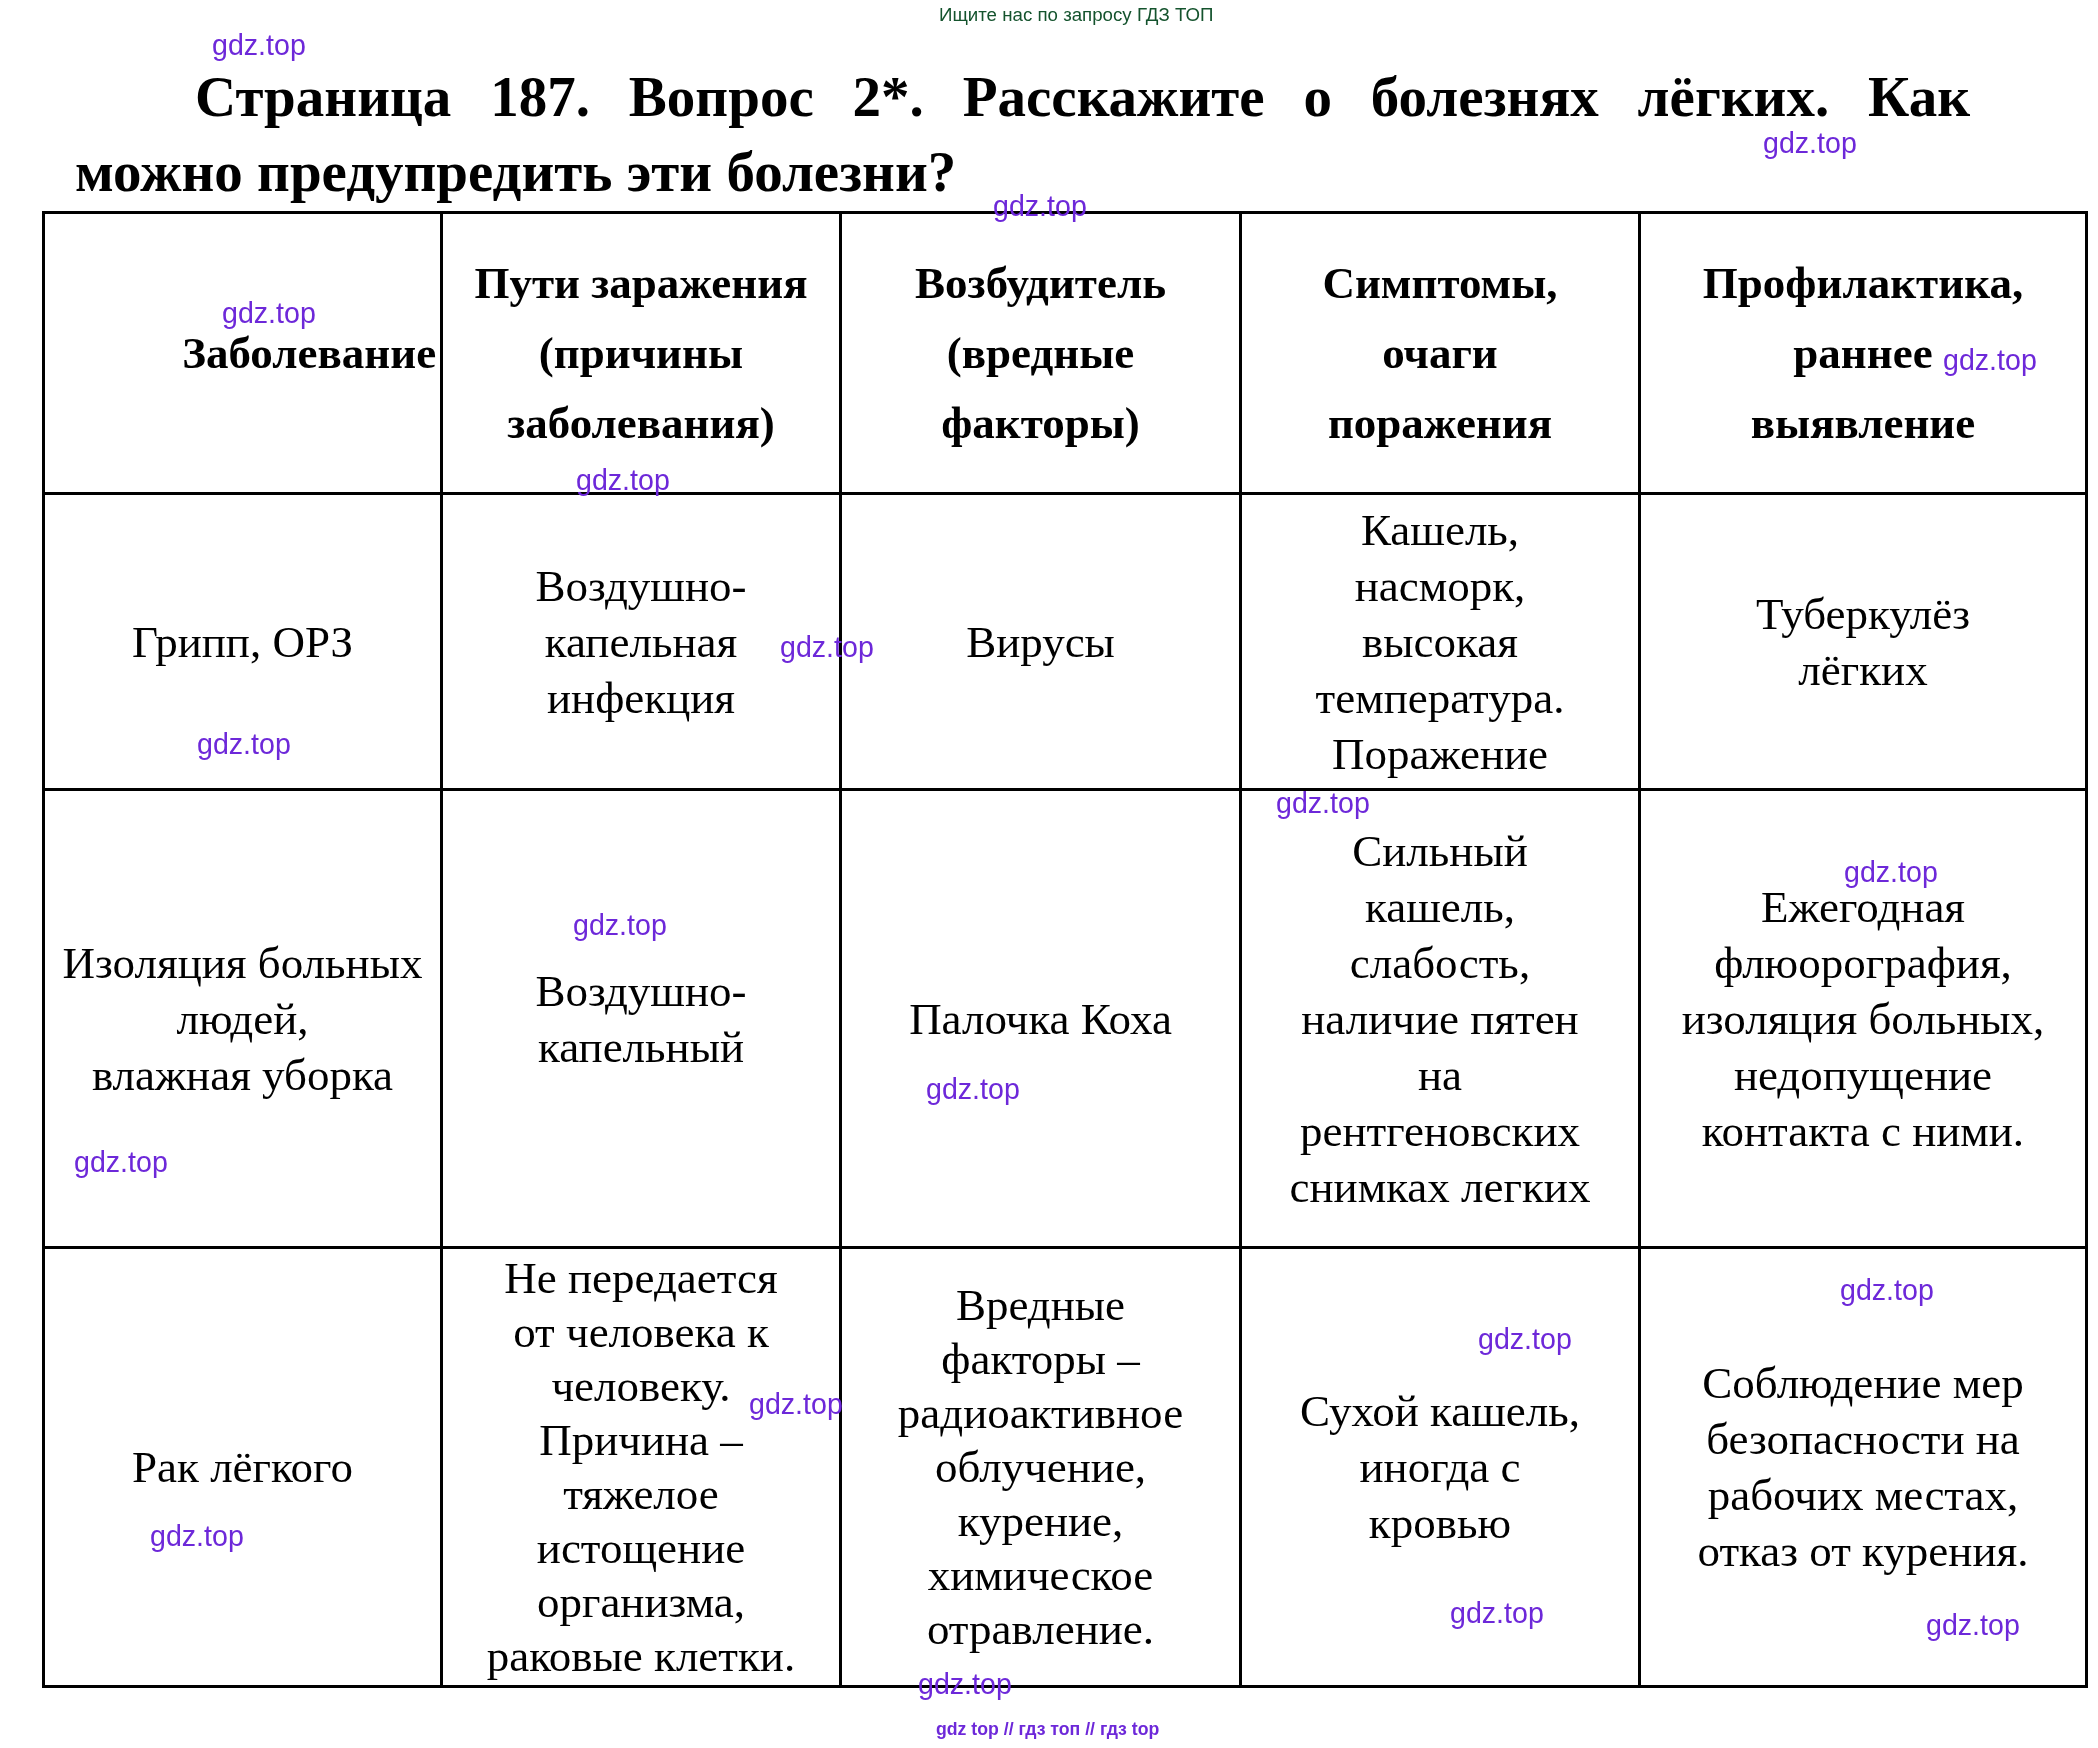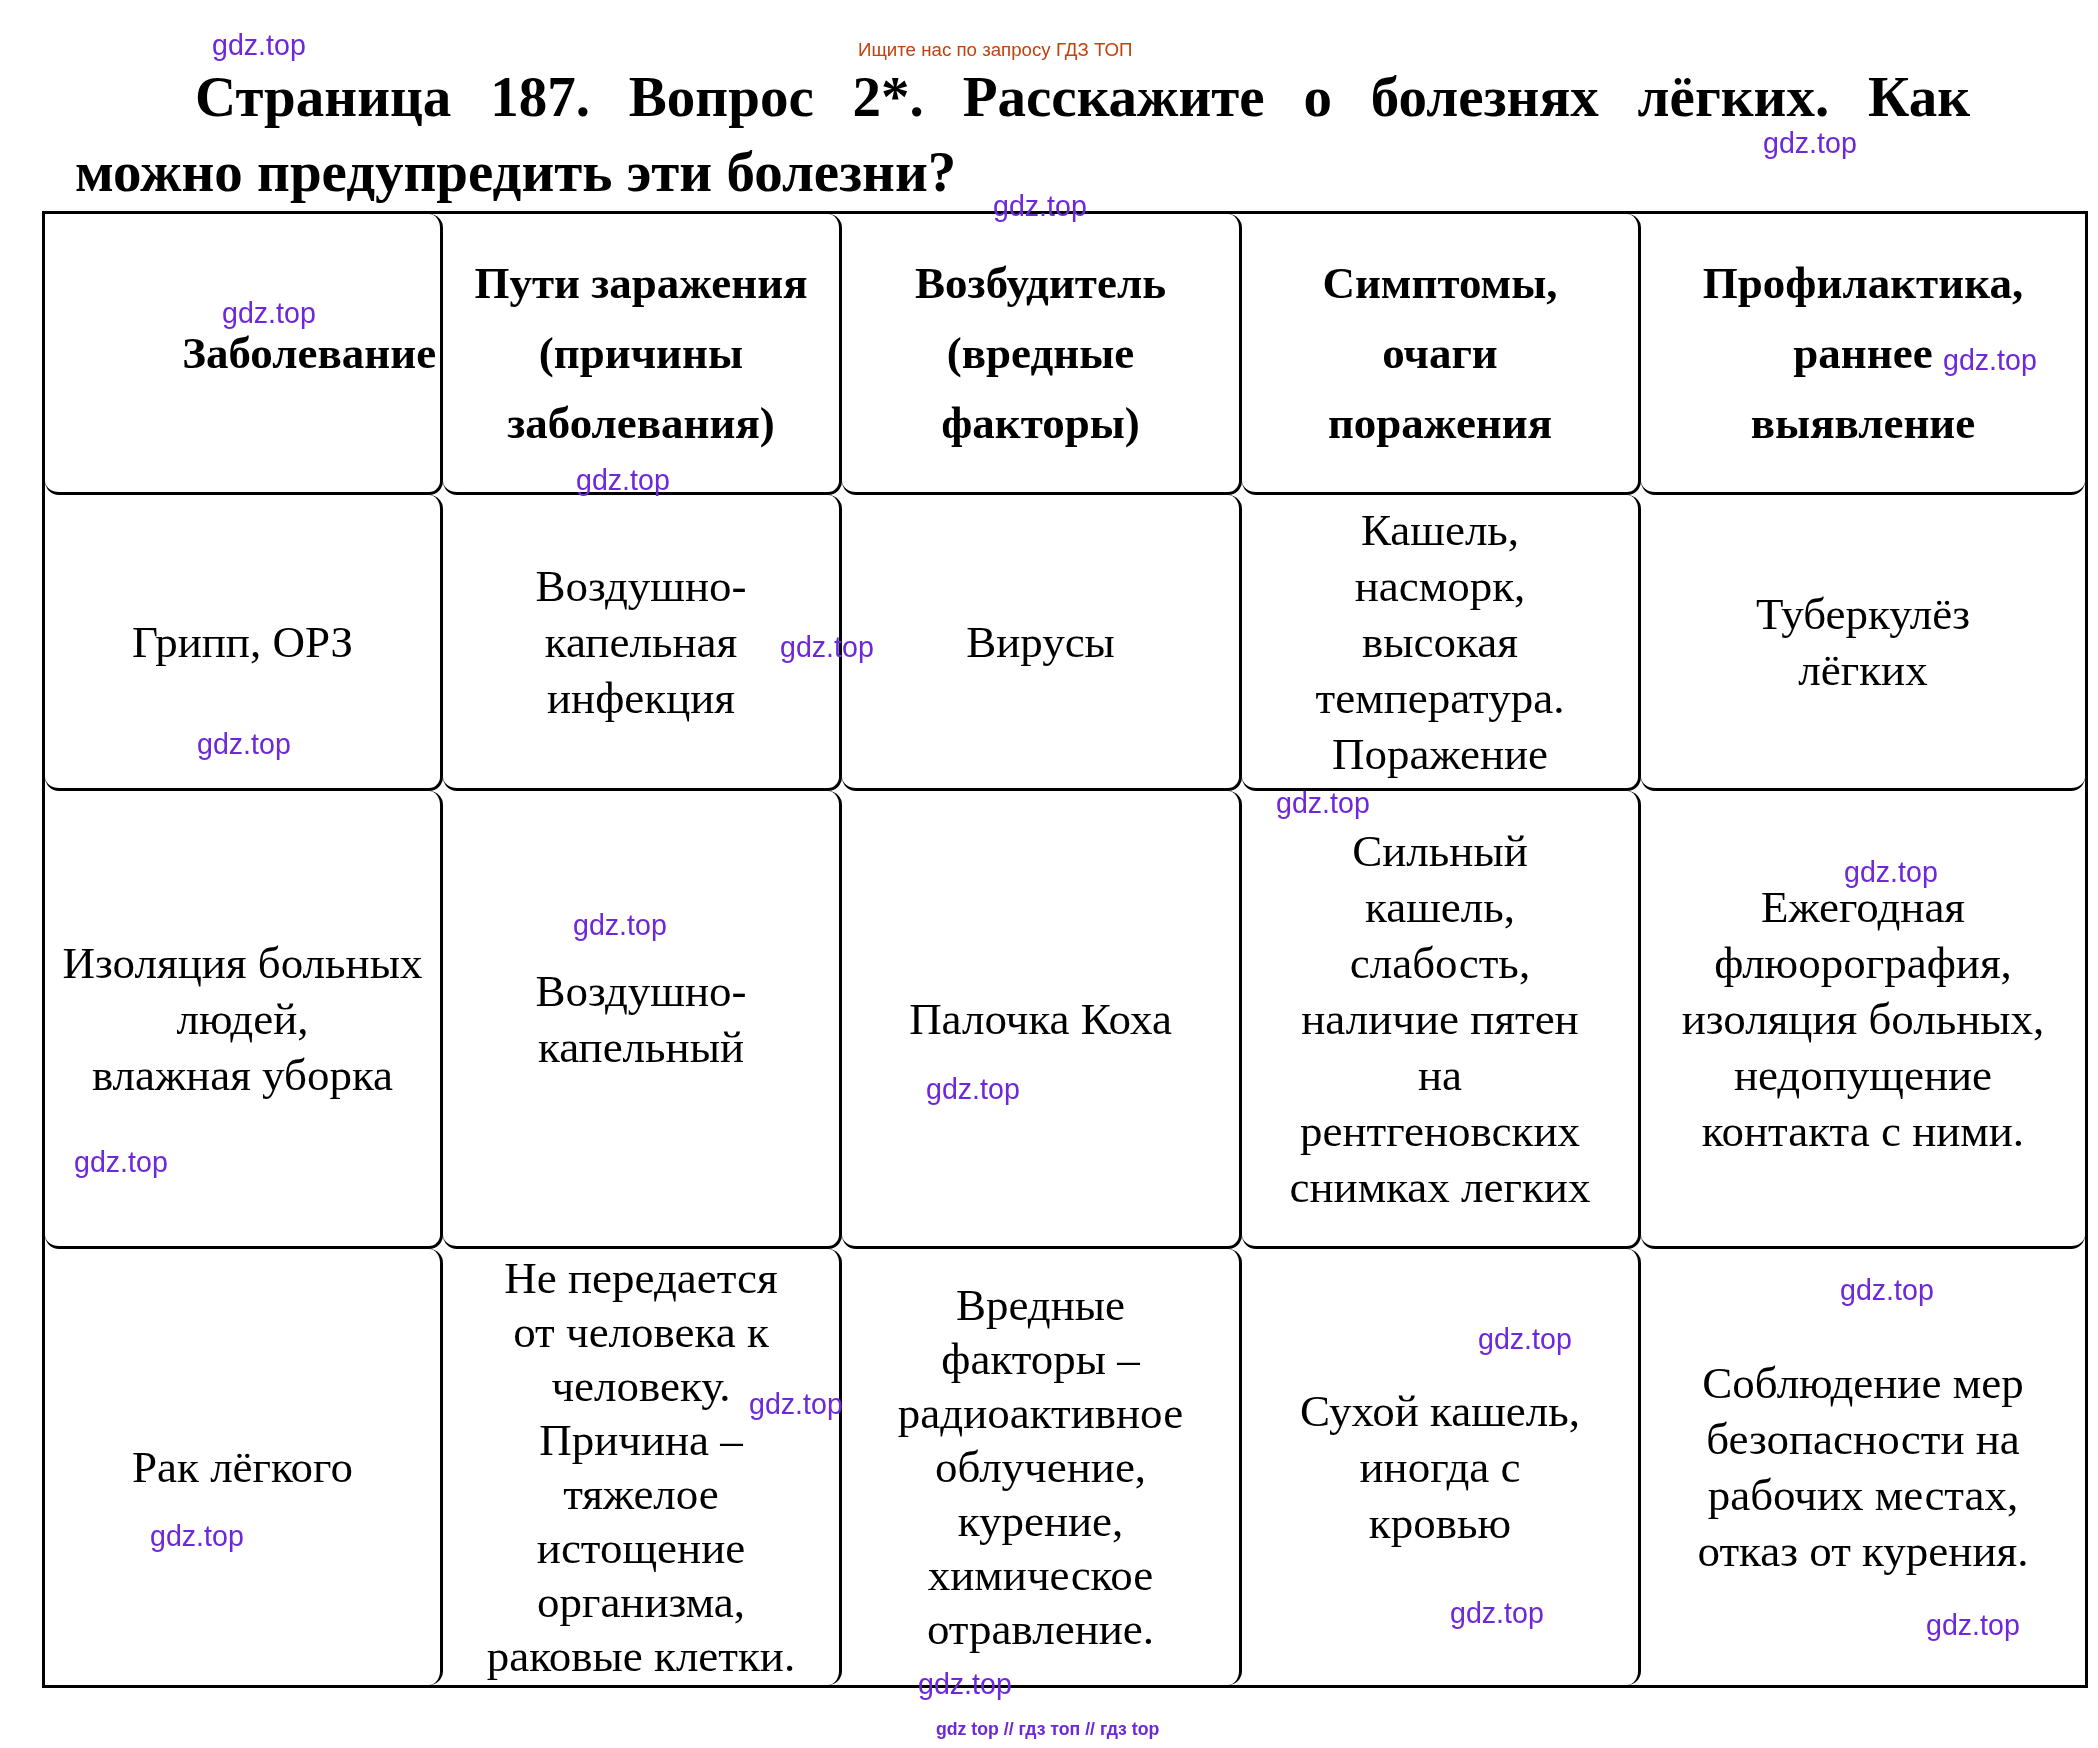--- a/index.html
+++ b/index.html
@@ -8,24 +8,23 @@
     background:#ffffff;
     position:relative;
     font-family:"Liberation Serif","DejaVu Serif",serif;
     color:#000;
     overflow:hidden;
   }
   .page { position:absolute; inset:0; }
 
   
   .promo {
-    position:absolute; left:858px; top:3px;
+    position:absolute; left:939px; top:3px;
     font:18.7px/23.6px "Liberation Sans","DejaVu Sans",sans-serif;
-    color:#c2410c;
-    margin-top:35px;
+    color:#14532d;
   }
 
   
   .title {
     position:absolute; left:75px; top:59px; width:1895px;
     font-family:"Liberation Serif","DejaVu Serif",serif;
     font-weight:bold; font-size:57px; line-height:75px;
   }
   .t1 { text-indent:120px; text-align-last:justify; }
   .t2 { text-align:left; }
@@ -41,21 +40,20 @@
   }
   .cell {
     box-sizing:border-box;
     border-right:3.9px solid #000;
     border-bottom:3.9px solid #000;
     display:flex; align-items:center; justify-content:center;
     text-align:center;
     font-size:45px; line-height:56px;
     padding:2px 3.9px;
     overflow:visible;
-    border-radius:14px;
   }
   .cell:nth-child(5n) { border-right:none; }
   .cell:nth-child(n+16) { border-bottom:none; }
   .cell.header { font-weight:bold; line-height:70px; }
   .cell.hc1 { justify-content:flex-end; text-align:left; padding-left:15px; }
   .cell.tight { line-height:54px; }
   .ct { white-space:pre-line; }
 
   
   .wm {

